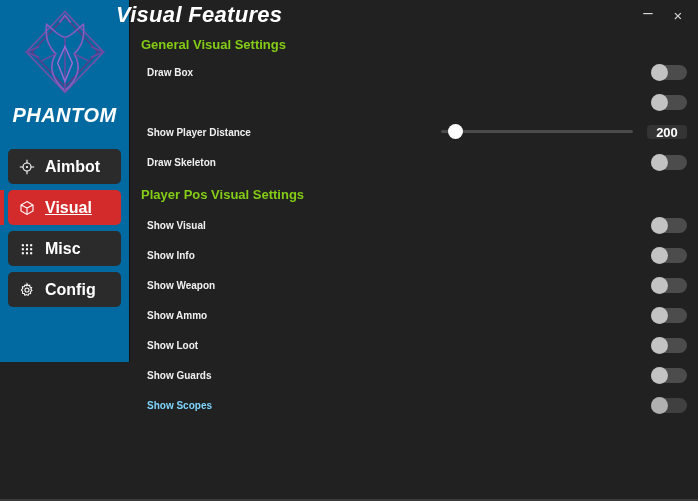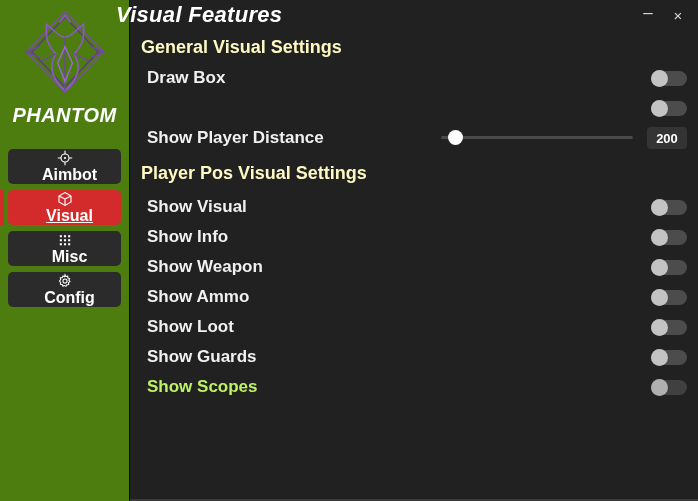--- a/index.html
+++ b/index.html
@@ -13,22 +13,22 @@
     position: relative;
     width: 698px; height: 501px;
     background: #212121;
     display: flex;
     border-bottom: 2px solid #3a3a3a;
   }
 
   
   .sidebar {
     width: 130px;
-    height: 501px;
-    background: #4d7c0f;
+    height: 362px;
+    background: #0369a1;
     flex: 0 0 130px;
     position: relative;
     border-right: 1px solid #0f0f0f;
   }
   .logo-wrap {
     height: 100px;
     display: flex;
     align-items: center;
     justify-content: center;
     padding-top: 4px;
@@ -48,21 +48,20 @@
     position: relative;
     height: 35px;
     margin-bottom: 6px;
     border-radius: 5px;
     background: #2b2b2b;
     display: flex;
     align-items: center;
     padding-left: 10px;
     color: #ffffff;
     cursor: pointer;
-    flex-direction: column;
   }
   .nav-item.active { background: #d32b2b; text-decoration: underline; }
   .nav-item.active::before {
     content: "";
     position: absolute;
     left: -8px;
     top: 0;
     width: 4px;
     height: 100%;
     background: #d32b2b;
@@ -120,44 +119,44 @@
     color: #d8d8d8;
     font-size: 15px;
     line-height: 1;
     cursor: pointer;
     border-radius: 3px;
   }
   .win-btn.min { font-size: 17px; padding-bottom: 6px; }
 
   .panel { padding: 3px 0 0 0; }
   .section-title {
-    font-size: 18px;
-    font-weight: bold;
-    color: #fef9c3;
+    font-size: 13px;
+    font-weight: bold;
+    color: #84cc16;
     padding-left: 11px;
     margin-bottom: 5px;
     margin-top: 4px;
   }
   .section-title.second { margin-top: 10px; margin-bottom: 8px; }
 
   .row {
     height: 30px;
     display: flex;
     align-items: center;
     padding-left: 17px;
     padding-right: 11px;
   }
   .row-label {
-    font-size: 17px;
+    font-size: 10px;
     font-weight: bold;
     color: #f0f0f0;
     flex: 0 0 auto;
     white-space: nowrap;
   }
-  .row.disabled .row-label { color: #bef264; }
+  .row.disabled .row-label { color: #7dd3fc; }
   .row-spacer { flex: 1 1 auto; }
 
   
   .toggle {
     width: 36px; height: 15px;
     border-radius: 8px;
     background: #4c4c4c;
     position: relative;
     flex: 0 0 36px;
     cursor: pointer;
@@ -192,21 +191,21 @@
   .slider-knob {
     position: absolute;
     top: 0px;
     width: 15px; height: 15px;
     border-radius: 50%;
     background: #ffffff;
   }
   .value-box {
     flex: 0 0 auto;
     min-width: 40px;
-    height: 22px;
+    height: 14px;
     border-radius: 4px;
     background: #343434;
     color: #ffffff;
     font-size: 13px;
     font-weight: bold;
     display: flex;
     align-items: center;
     justify-content: center;
     padding: 0 7px;
   }
@@ -321,20 +320,27 @@
       <div class="row">
         <span class="row-label">Show Player Distance</span>
         <span class="row-spacer"></span>
         <span class="slider-wrap">
           <span class="slider-track"></span>
           <span class="slider-knob" id="dist-knob" style="left: calc(4% - 0.6px);"></span>
         </span>
         <span class="value-box">200</span>
       </div>
 
+      <div class="row">
+        <span class="row-label">Draw Skeleton</span>
+        <span class="row-spacer"></span>
+        <span class="toggle">
+            <span class="knob"></span>
+          </span>
+      </div>
 
 
       <div class="section-title second">Player Pos Visual Settings</div>
 
       <div class="row">
         <span class="row-label">Show Visual</span>
         <span class="row-spacer"></span>
         <span class="toggle">
             <span class="knob"></span>
           </span>

